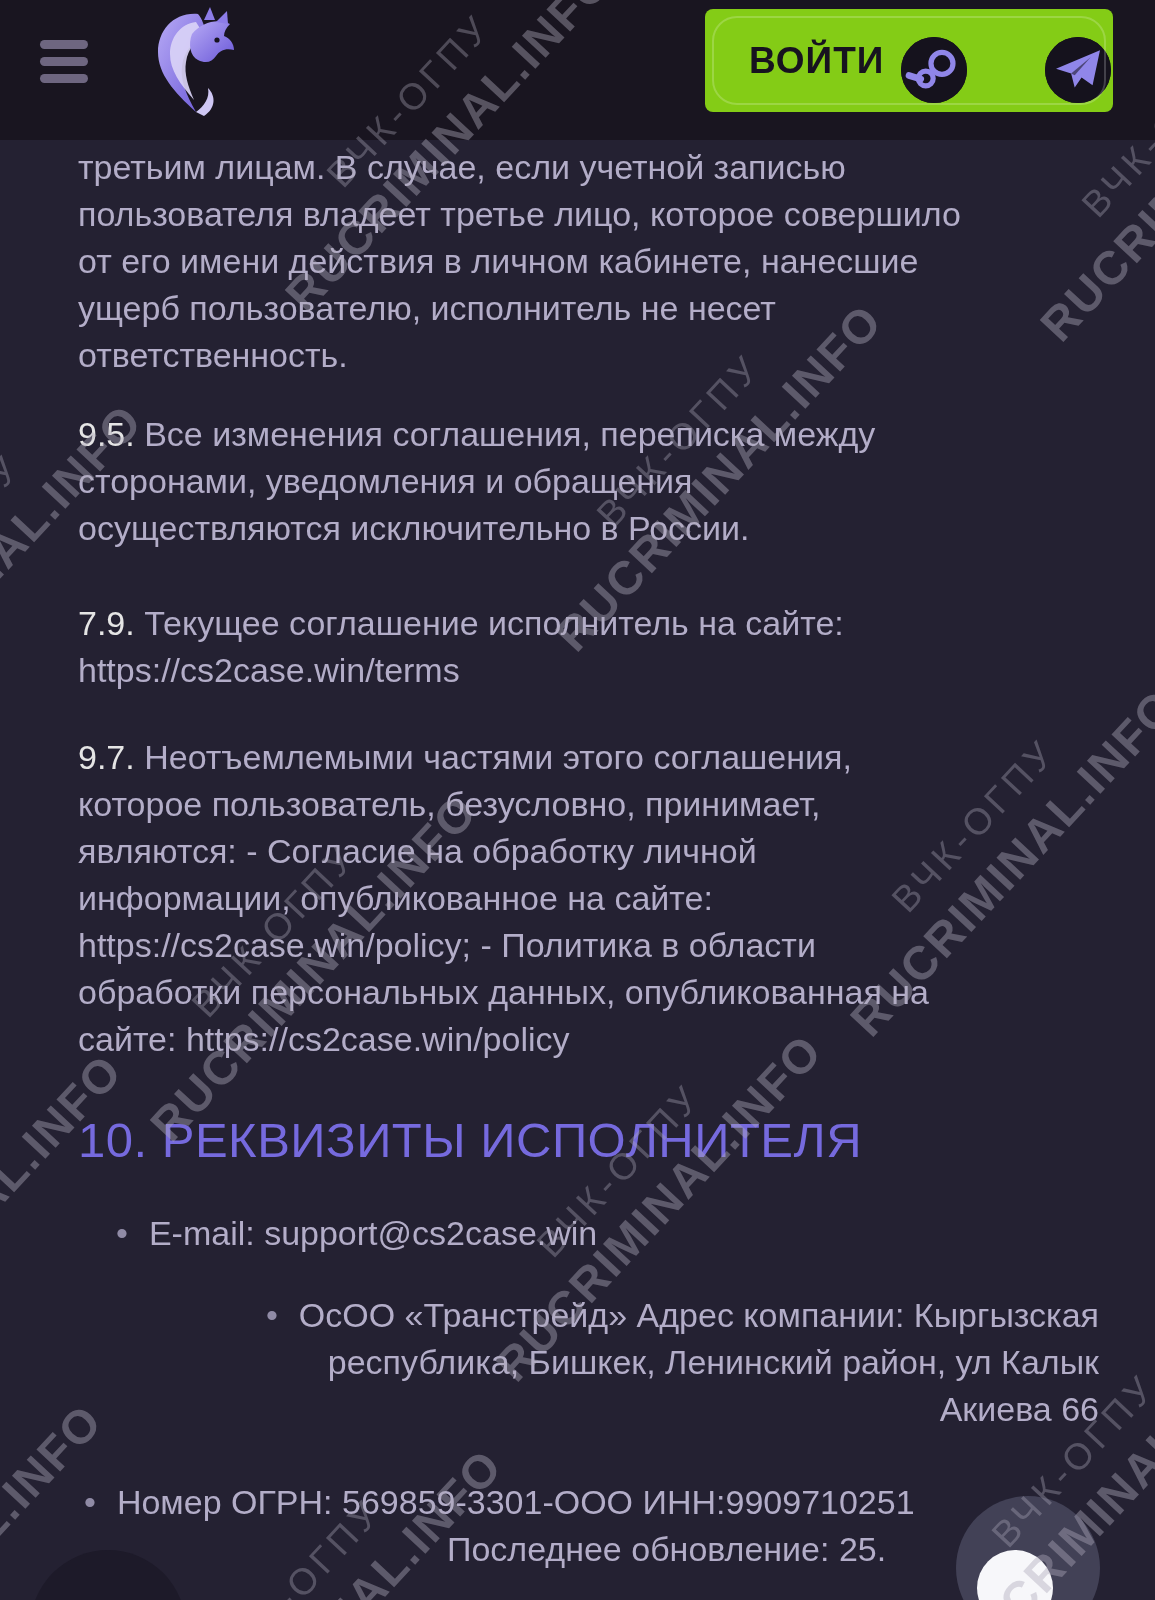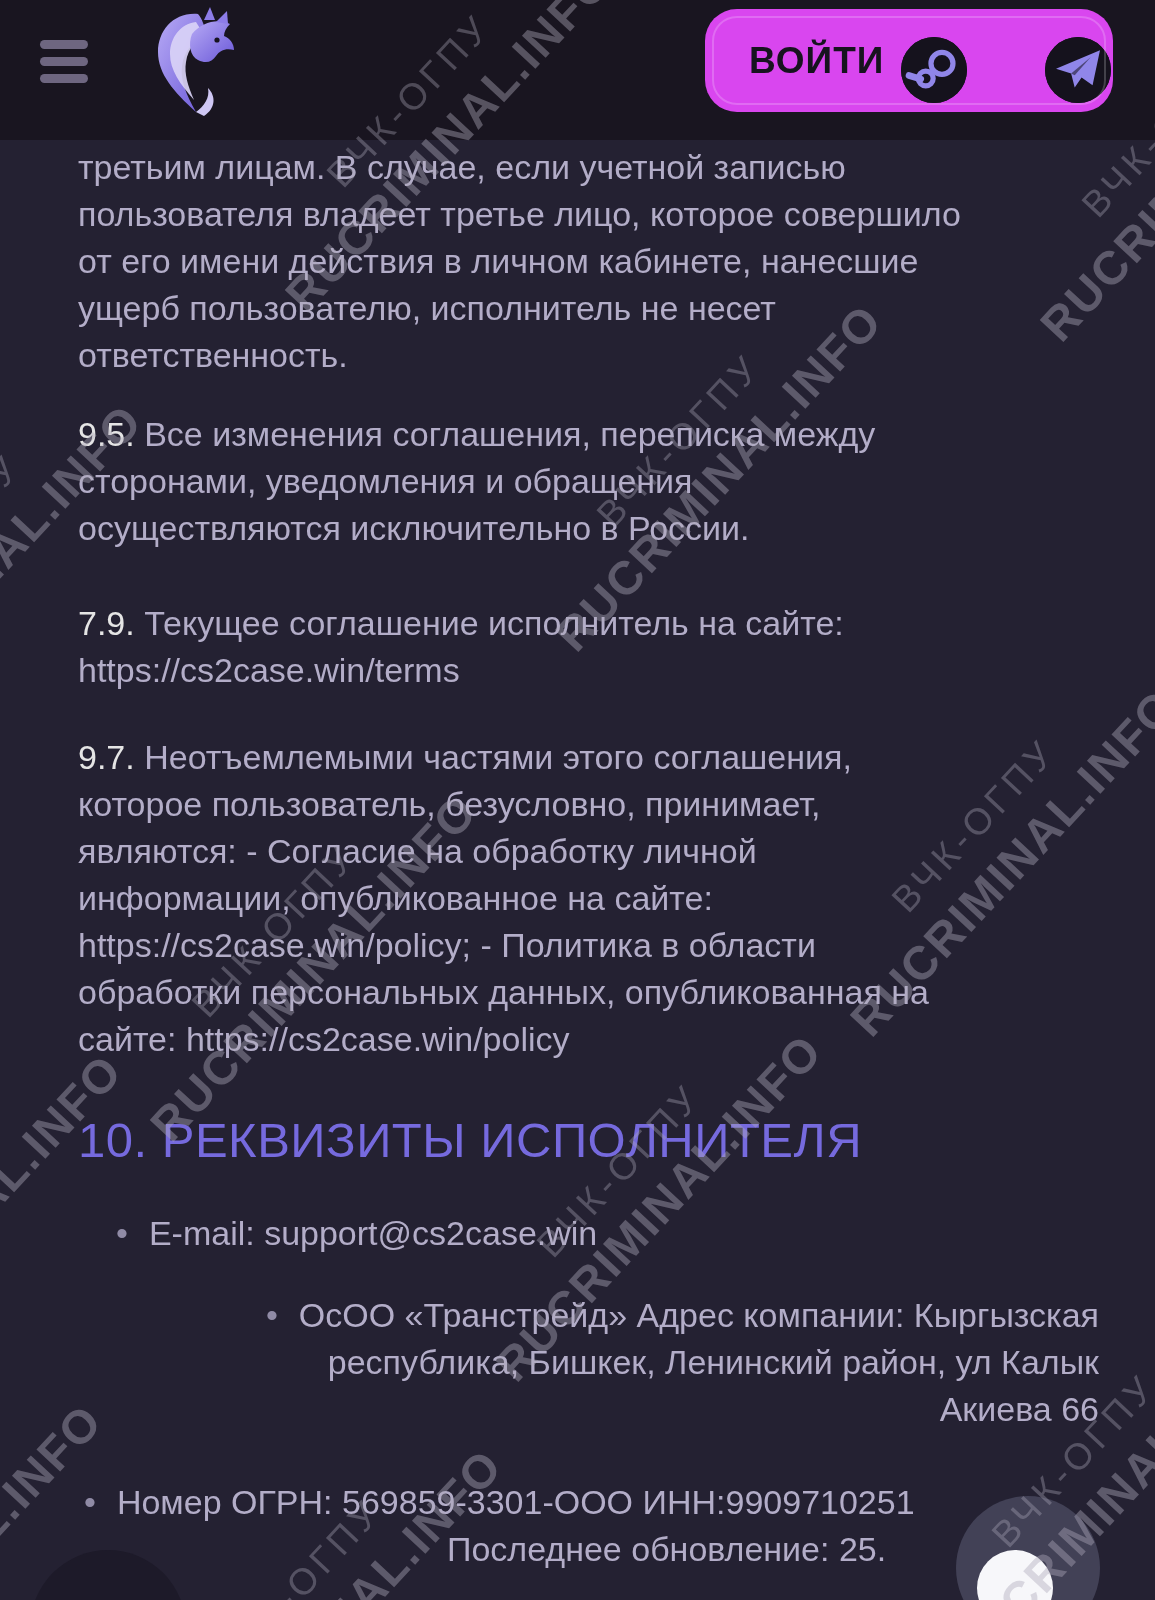--- a/index.html
+++ b/index.html
@@ -11,21 +11,21 @@
   
   .header{
     position:absolute;left:0;top:0;width:1155px;height:140px;
     background:#191520;z-index:2;
   }
   .burger{position:absolute;left:40px;top:40px;width:48px;height:44px;cursor:pointer;}
   .burger i{display:block;height:9px;border-radius:5px;background:#6e6680;margin-bottom:8px;}
   .logo{position:absolute;left:146px;top:6px;width:92px;height:110px;}
   .login-pill{
     position:absolute;left:705px;top:9px;width:408px;height:103px;
-    background:#d946ef;border-radius:32px;
+    background:#84cc16;border-radius:8px;
   }
   .login-pill::after{
     content:"";position:absolute;inset:7px;border-radius:25px;
     border:2px solid rgba(255,255,255,0.20);pointer-events:none;
   }
   .login-label{
     position:absolute;left:44px;top:0;height:103px;line-height:103px;
     font-size:37px;font-weight:700;letter-spacing:1px;color:#17131f;
   }
   .icon-circle{

